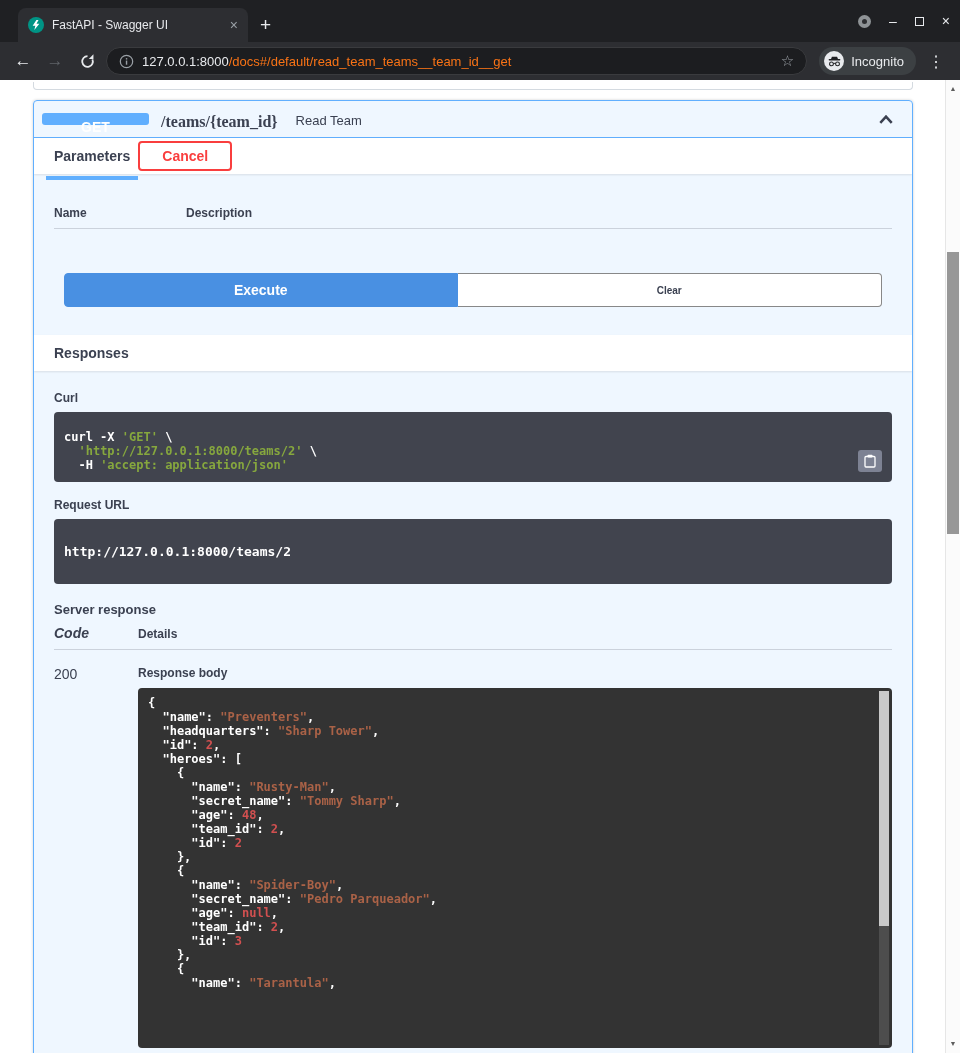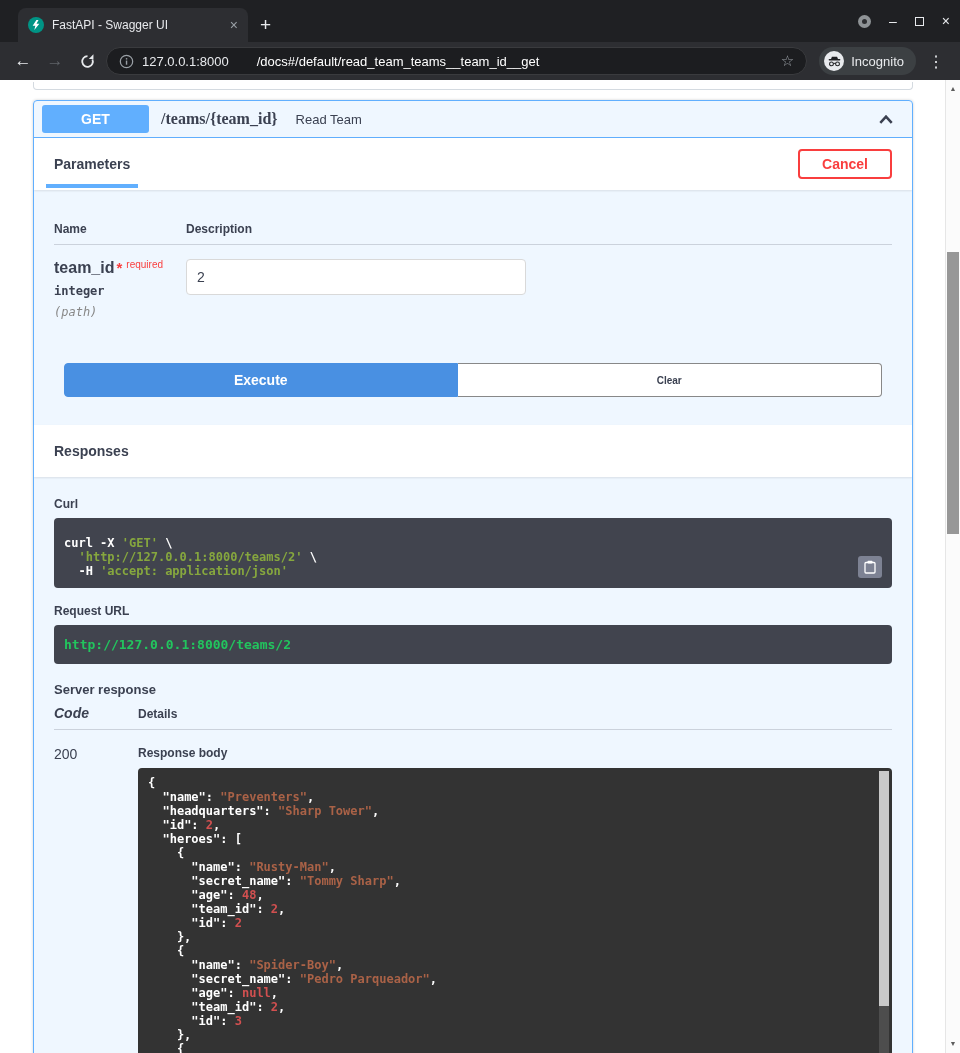--- a/index.html
+++ b/index.html
@@ -22,45 +22,45 @@
   .maxbox { display:inline-block; width:9px; height:9px; border:1.5px solid #e8eaed; }
 
   .toolbar { height:38px; background:#2d2e32; display:flex; align-items:center; padding:0 10px; gap:6px; flex:0 0 auto; }
   .nav-icon { color:#e8eaed; font-size:17px; width:26px; text-align:center; }
   .nav-icon.dim { color:#5f6368; }
   .reload-svg { width:17px; height:17px; display:block; margin:0 auto; }
   .omnibox { flex:1; height:28px; background:#1c1d20; border:1px solid #3a3b3e; border-radius:14px;
              display:flex; align-items:center; padding:0 12px; gap:8px; min-width:0; }
   .url { font-size:13px; white-space:nowrap; overflow:hidden; flex:1; }
   .url-host { color:#e8eaed; }
-  .url-path { color:#ffffff;margin-left:28px; }
+  .url-path { color:#f97316; }
   .star { color:#9aa0a6; font-size:15px; }
   .incog-chip { height:28px; background:#3c4043; border-radius:14px; display:flex; align-items:center;
                 gap:7px; padding:0 12px 0 5px; margin-left:6px; }
   .incog-circle { width:20px; height:20px; border-radius:50%; background:#e8eaed; display:flex; align-items:center; justify-content:center; }
   .incog-label { color:#e8eaed; font-size:13px; }
   .kebab { color:#e8eaed; font-size:16px; padding:0 6px; }
 
   
   .page { flex:1; background:#ffffff; position:relative; overflow:hidden; }
   .page-content { position:absolute; left:33px; right:47px; top:0; }
   .prev-bottom { height:8px; margin-top:2px; border:1px solid #d4dae0; border-top:none;
                  border-radius:0 0 4px 4px; background:#fff; }
 
   .opblock { margin-top:10px; border:1px solid #61affe; border-radius:4px;
              background:rgba(97,175,254,.1); box-shadow:0 0 3px rgba(0,0,0,.19); overflow:hidden; }
-  .op-summary { display:flex; align-items:center; padding:6px 8px; border-bottom:1px solid #61affe; height:37px; }
+  .op-summary { display:flex; padding:12px 8px; border-bottom:1px solid #61affe; height:37px; }
   .method { background:#61affe; color:#fff; font-weight:bold; font-size:14px; border-radius:3px;
             min-width:107px; text-align:center; padding:6px 0; }
   .op-path { font-family:Liberation Serif, serif; font-weight:bold; font-size:16px; color:#3b4151; margin-left:12px; }
   .op-desc { font-size:13px; color:#3b4151; margin-left:18px; }
   .chev { margin-left:auto; margin-right:10px; display:flex; }
 
-  .sec-header { background:#fff; height:52px; display:flex; align-items:center; justify-content:space-between;
-                padding:0 20px; box-shadow:0 1px 2px rgba(0,0,0,.1); position:relative;gap:13px; }
+  .sec-header { background:#fff; height:36px; display:flex; align-items:center; justify-content:flex-start;
+                padding:0 20px; box-shadow:0 1px 2px rgba(0,0,0,.1); position:relative; }
   .tab-item { position:relative; height:48px; display:flex; align-items:center; padding:0 8px; margin-left:-8px; }
   .tab-item::after { content:""; position:absolute; left:0; bottom:0; height:4px; width:100%; background:#61affe; }
   .tab-item span { font-size:14px; font-weight:bold; color:#3b4151; }
   .btn-cancel { background:#fff; border:2px solid #f93e3e; color:#f93e3e; font-weight:bold; font-size:14px;
                 border-radius:4px; padding:5px 22px; font-family:inherit; }
 
   .params-section { padding:22px 20px 0; }
   .pgrid { display:grid; grid-template-columns:132px 1fr; }
   .t-head { padding:10px 0 8px; border-bottom:1px solid rgba(59,65,81,.2); }
   .t-head span { font-size:12px; font-weight:bold; color:#3b4151; }
@@ -82,21 +82,21 @@
   .responses-section { padding:20px 20px 60px; }
   .lbl { font-size:12px; font-weight:bold; color:#3b4151; margin-bottom:7px; }
   .lbl.mt { margin-top:16px; }
   .server-lbl { font-size:13px; font-weight:bold; color:#3b4151; margin:18px 0 8px; }
 
   .curl-block { background:#41444e; border-radius:4px; padding:18px 44px 10px 10px; position:relative;
                 font-family:"DejaVu Sans Mono", monospace; font-size:12px; line-height:14px;
                 font-weight:600; color:#fff; min-height:62px; }
   .copy-btn { position:absolute; right:10px; bottom:10px; width:24px; height:22px; background:#7d8293;
               border-radius:3px; display:flex; align-items:center; justify-content:center; }
-  .requrl-block { background:#41444e; border-radius:4px; padding:12px 10px; color:#22c55e; font-weight:600;
+  .requrl-block { background:#41444e; border-radius:4px; padding:25px 10px; color:#ffffff; font-weight:600;
                   font-family:"DejaVu Sans Mono", monospace; font-size:13px; }
 
   .rgrid { display:grid; grid-template-columns:84px 1fr; }
   .r-head { padding-bottom:8px; border-bottom:1px solid rgba(59,65,81,.2); align-items:end; }
   .code-h { font-size:14px; font-weight:bold; color:#3b4151;font-style:italic; }
   .det-h { font-size:12px; font-weight:bold; color:#3b4151; }
   .r-row { padding-top:16px; }
   .status { font-size:14px; color:#3b4151; }
   .rb-label { font-size:12px; font-weight:600; color:#3b4151; margin-bottom:8px; }
   .resp-block { background:#333333; border-radius:4px; padding:8px 24px 8px 10px; position:relative;
@@ -201,32 +201,20 @@
           <div class="tab-item">
             <span>Parameters</span>
           </div>
           <button class="btn-cancel">Cancel</button>
         </div>
 
         <div class="params-section">
           <div class="pgrid t-head">
             <span>Name</span>
             <span>Description</span>
-          </div>
-          <div class="pgrid param-row">
-            <div>
-              <div>
-                <span class="p-name-text">team_id</span><span class="req-star">*</span><span class="req-note">required</span>
-              </div>
-              <div class="p-type">integer</div>
-              <div class="p-in">(path)</div>
-            </div>
-            <div>
-              <input class="param-input" value="2" style="">
-            </div>
           </div>
           <div class="exec-row">
             <button class="btn-execute">Execute</button>
             <button class="btn-clear">Clear</button>
           </div>
         </div>
 
         <div class="sec-header">
           <span class="sec-title">Responses</span>
         </div>

